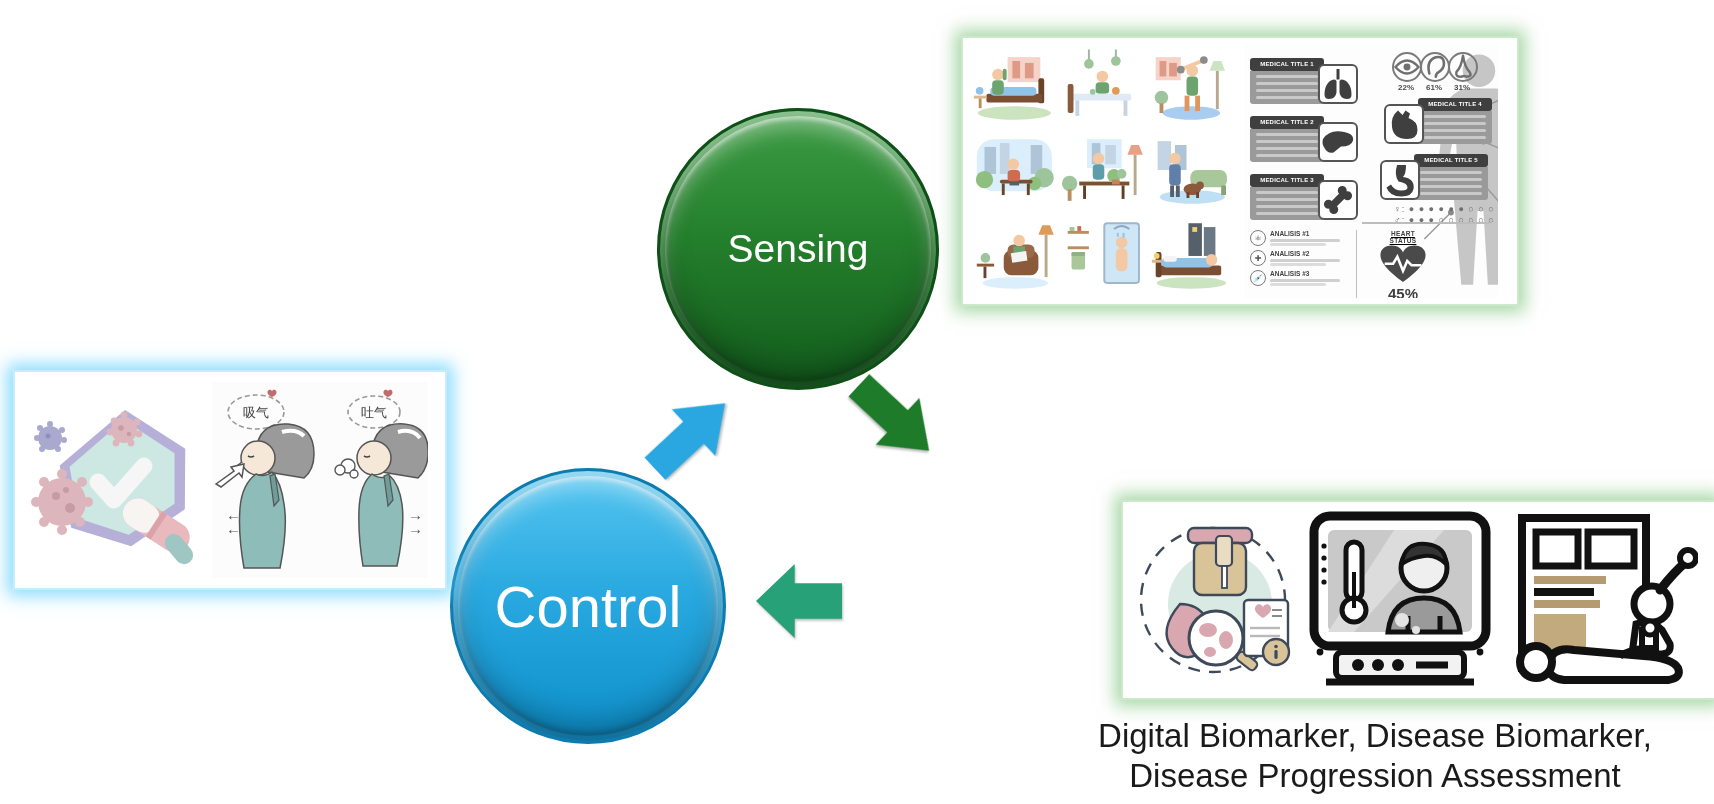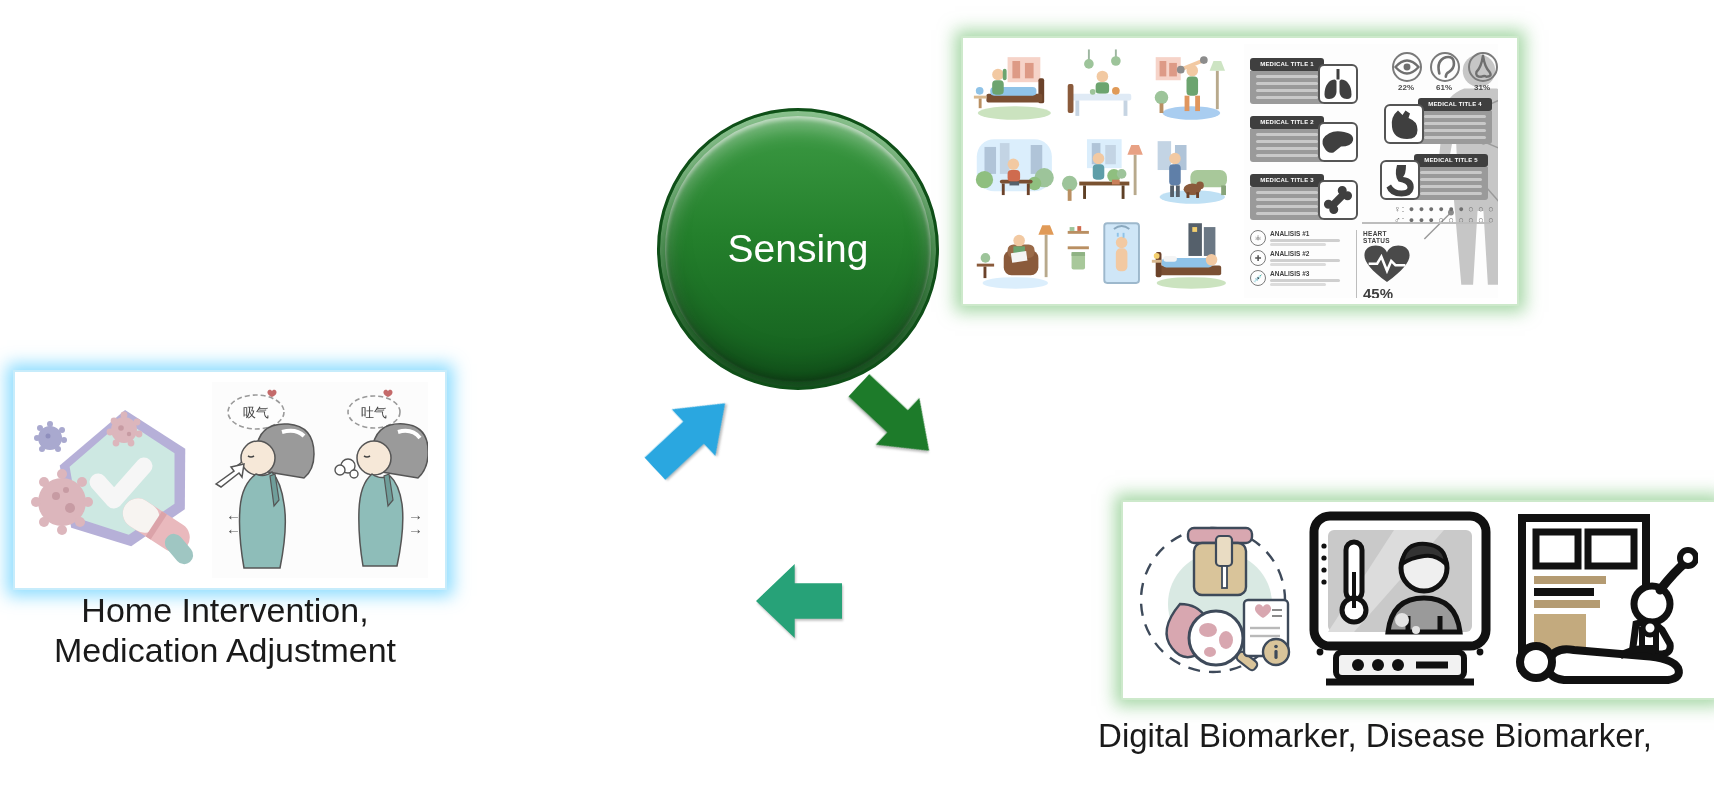--- a/index.html
+++ b/index.html
@@ -54,33 +54,33 @@
   .med-item{position:absolute;width:108px;height:48px;}
   .med-item .bar{position:absolute;left:0;top:0;width:74px;height:13px;background:#3f3f3f;border-radius:3px;
     color:#fff;font-size:6px;font-weight:bold;line-height:13px;text-align:center;letter-spacing:.2px;}
   .med-item .body{position:absolute;left:0;top:13px;width:74px;height:33px;background:#9a9a9a;border-radius:0 0 3px 3px;}
   .med-item .body i{display:block;height:3px;background:#c9c9c9;margin:4px 6px 0 6px;border-radius:2px;}
   .med-item .organ{position:absolute;right:0;top:6px;width:36px;height:36px;background:#fff;border:2.5px solid #555;
     border-radius:6px;display:flex;align-items:center;justify-content:center;}
   .med-item.flip .bar{left:auto;right:0;}
   .med-item.flip .body{left:auto;right:0;border-radius:0 0 3px 3px;}
   .med-item.flip .organ{right:auto;left:0;}
-  .sense-row{position:absolute;left:148px;top:8px;display:flex;gap:10px;}
+  .sense-row{position:absolute;left:148px;top:8px;display:flex;}
   .sense{width:28px;text-align:center;}
   .sense .ring{width:26px;height:26px;border:2px solid #7a7a7a;border-radius:50%;margin:0 auto;
     display:flex;align-items:center;justify-content:center;}
   .sense .pct{font-size:8px;font-weight:bold;color:#4a4a4a;margin-top:1px;}
   .dots{position:absolute;left:150px;font-size:9px;color:#6f6f6f;letter-spacing:1px;white-space:nowrap;}
   .analisis{position:absolute;left:6px;width:96px;height:18px;}
   .analisis .ring{position:absolute;left:0;top:0;width:14px;height:14px;border:1.6px solid #7a7a7a;border-radius:50%;
     display:flex;align-items:center;justify-content:center;font-size:8px;color:#555;}
   .analisis .lbl{position:absolute;left:20px;top:0;font-size:6.5px;font-weight:bold;color:#3f3f3f;}
   .analisis .fine{position:absolute;left:20px;top:9px;width:70px;height:2.5px;background:#cfcfcf;border-radius:2px;}
   .analisis .fine2{position:absolute;left:20px;top:13px;width:56px;height:2.5px;background:#dcdcdc;border-radius:2px;}
-  #heart-status{position:absolute;left:112px;top:186px;width:48px;border-left:1.5px solid #bdbdbd;padding-left:6px;}
+  #heart-status{position:absolute;left:112px;top:186px;width:48px;text-align:center;border-left:1.5px solid #bdbdbd;padding-left:22px;text-decoration:underline;}
   #heart-status .hs-label{font-size:6.5px;font-weight:bold;color:#3f3f3f;letter-spacing:.3px;}
   #heart-status .hs-pct{font-size:15px;font-weight:bold;color:#3f3f3f;margin-top:1px;}
   #info-divider{position:absolute;left:118px;top:178px;width:128px;height:1.5px;background:#bdbdbd;}
   
   .caption{position:absolute;color:var(--caption_text);font-size:33px;text-align:center;line-height:40px;}
   
   #img-urine{width:170px;}
   #img-monitor{width:190px;}
   #img-board{width:198px;}
   
@@ -90,20 +90,24 @@
 </head>
 <body>
 
 <div id="stage">
 
   <div class="circle" id="circle-sensing">
     <span class="inner-rim"></span>
     <span>Sensing</span>
   </div>
 
+  <div class="circle" id="circle-control">
+    <span class="inner-rim"></span>
+    <span>Control</span>
+  </div>
 
 
   <div class="arrow" id="arrow-control-sensing">
     <div class="arrow-right-shape"></div>
   </div>
   <div class="arrow" id="arrow-sensing-reasoning">
     <div class="arrow-right-shape"></div>
   </div>
   <div class="arrow" id="arrow-reasoning-control">
     <div class="arrow-left-shape"></div>
@@ -533,20 +537,21 @@
         <circle cx="150" cy="116" r="7" fill="#fff" stroke="#111" stroke-width="5"></circle>
         <path d="M48,150 q6,-16 26,-12 l70,6 q28,2 34,12 q4,10 -10,12 l-104,0 q-18,-2 -16,-18z" fill="#fff" stroke="#111" stroke-width="8"></path>
         <circle cx="36" cy="150" r="16" fill="#fff" stroke="#111" stroke-width="8"></circle>
         <path d="M120,144 q20,-12 36,-4" fill="none" stroke="#111" stroke-width="7"></path>
       </svg>
     </div>
   </div>
 
   <div class="caption" style="left:1036px;top:716px;width:678px;">
     <div>Digital Biomarker, Disease Biomarker,</div>
+    <div>Disease Progression Assessment</div>
   </div>
 
   <div class="panel cyan-glow" id="panel-left">
 
     <div class="subimg" id="img-shield">
       <svg viewBox="0 0 186 196">
         <path d="M95,28 L160,58 L168,118 L120,162 L58,152 L38,92 Z" fill="#b6b0d8" transform="rotate(8 100 100)"></path>
         <path d="M95,38 L150,64 L157,114 L116,151 L64,142 L48,92 Z" fill="#cde8e2" transform="rotate(8 100 100)"></path>
         <path d="M78,100 l16,18 l30,-34" fill="none" stroke="#f6f6f6" stroke-width="17" stroke-linecap="round" stroke-linejoin="round"></path>
         <g transform="rotate(33 136 142)">
@@ -637,18 +642,14 @@
           </g>
           <path d="M160,92 q-12,10 -13,36 q-1,26 4,56 l34,0 q8,-38 5,-62 q-3,-20 -12,-28 q-10,4 -18,-2z" fill="#8ebdb9" stroke="#555" stroke-width="1.5"></path>
           <path d="M172,94 l4,30 l5,-6 l-4,-26z" fill="#6f9e9a" stroke="#555" stroke-width="1.2"></path>
         </g>
         <text x="196" y="138" font-size="15" fill="#555">→</text>
         <text x="196" y="152" font-size="15" fill="#555">→</text>
       </svg>
     </div>
   </div>
 
-  <div class="caption" style="left:18px;top:590px;width:414px;font-size:34px;">
-    <div>Home Intervention,</div>
-    <div>Medication Adjustment</div>
-  </div>
 
 </div>
 
 </body></html>

